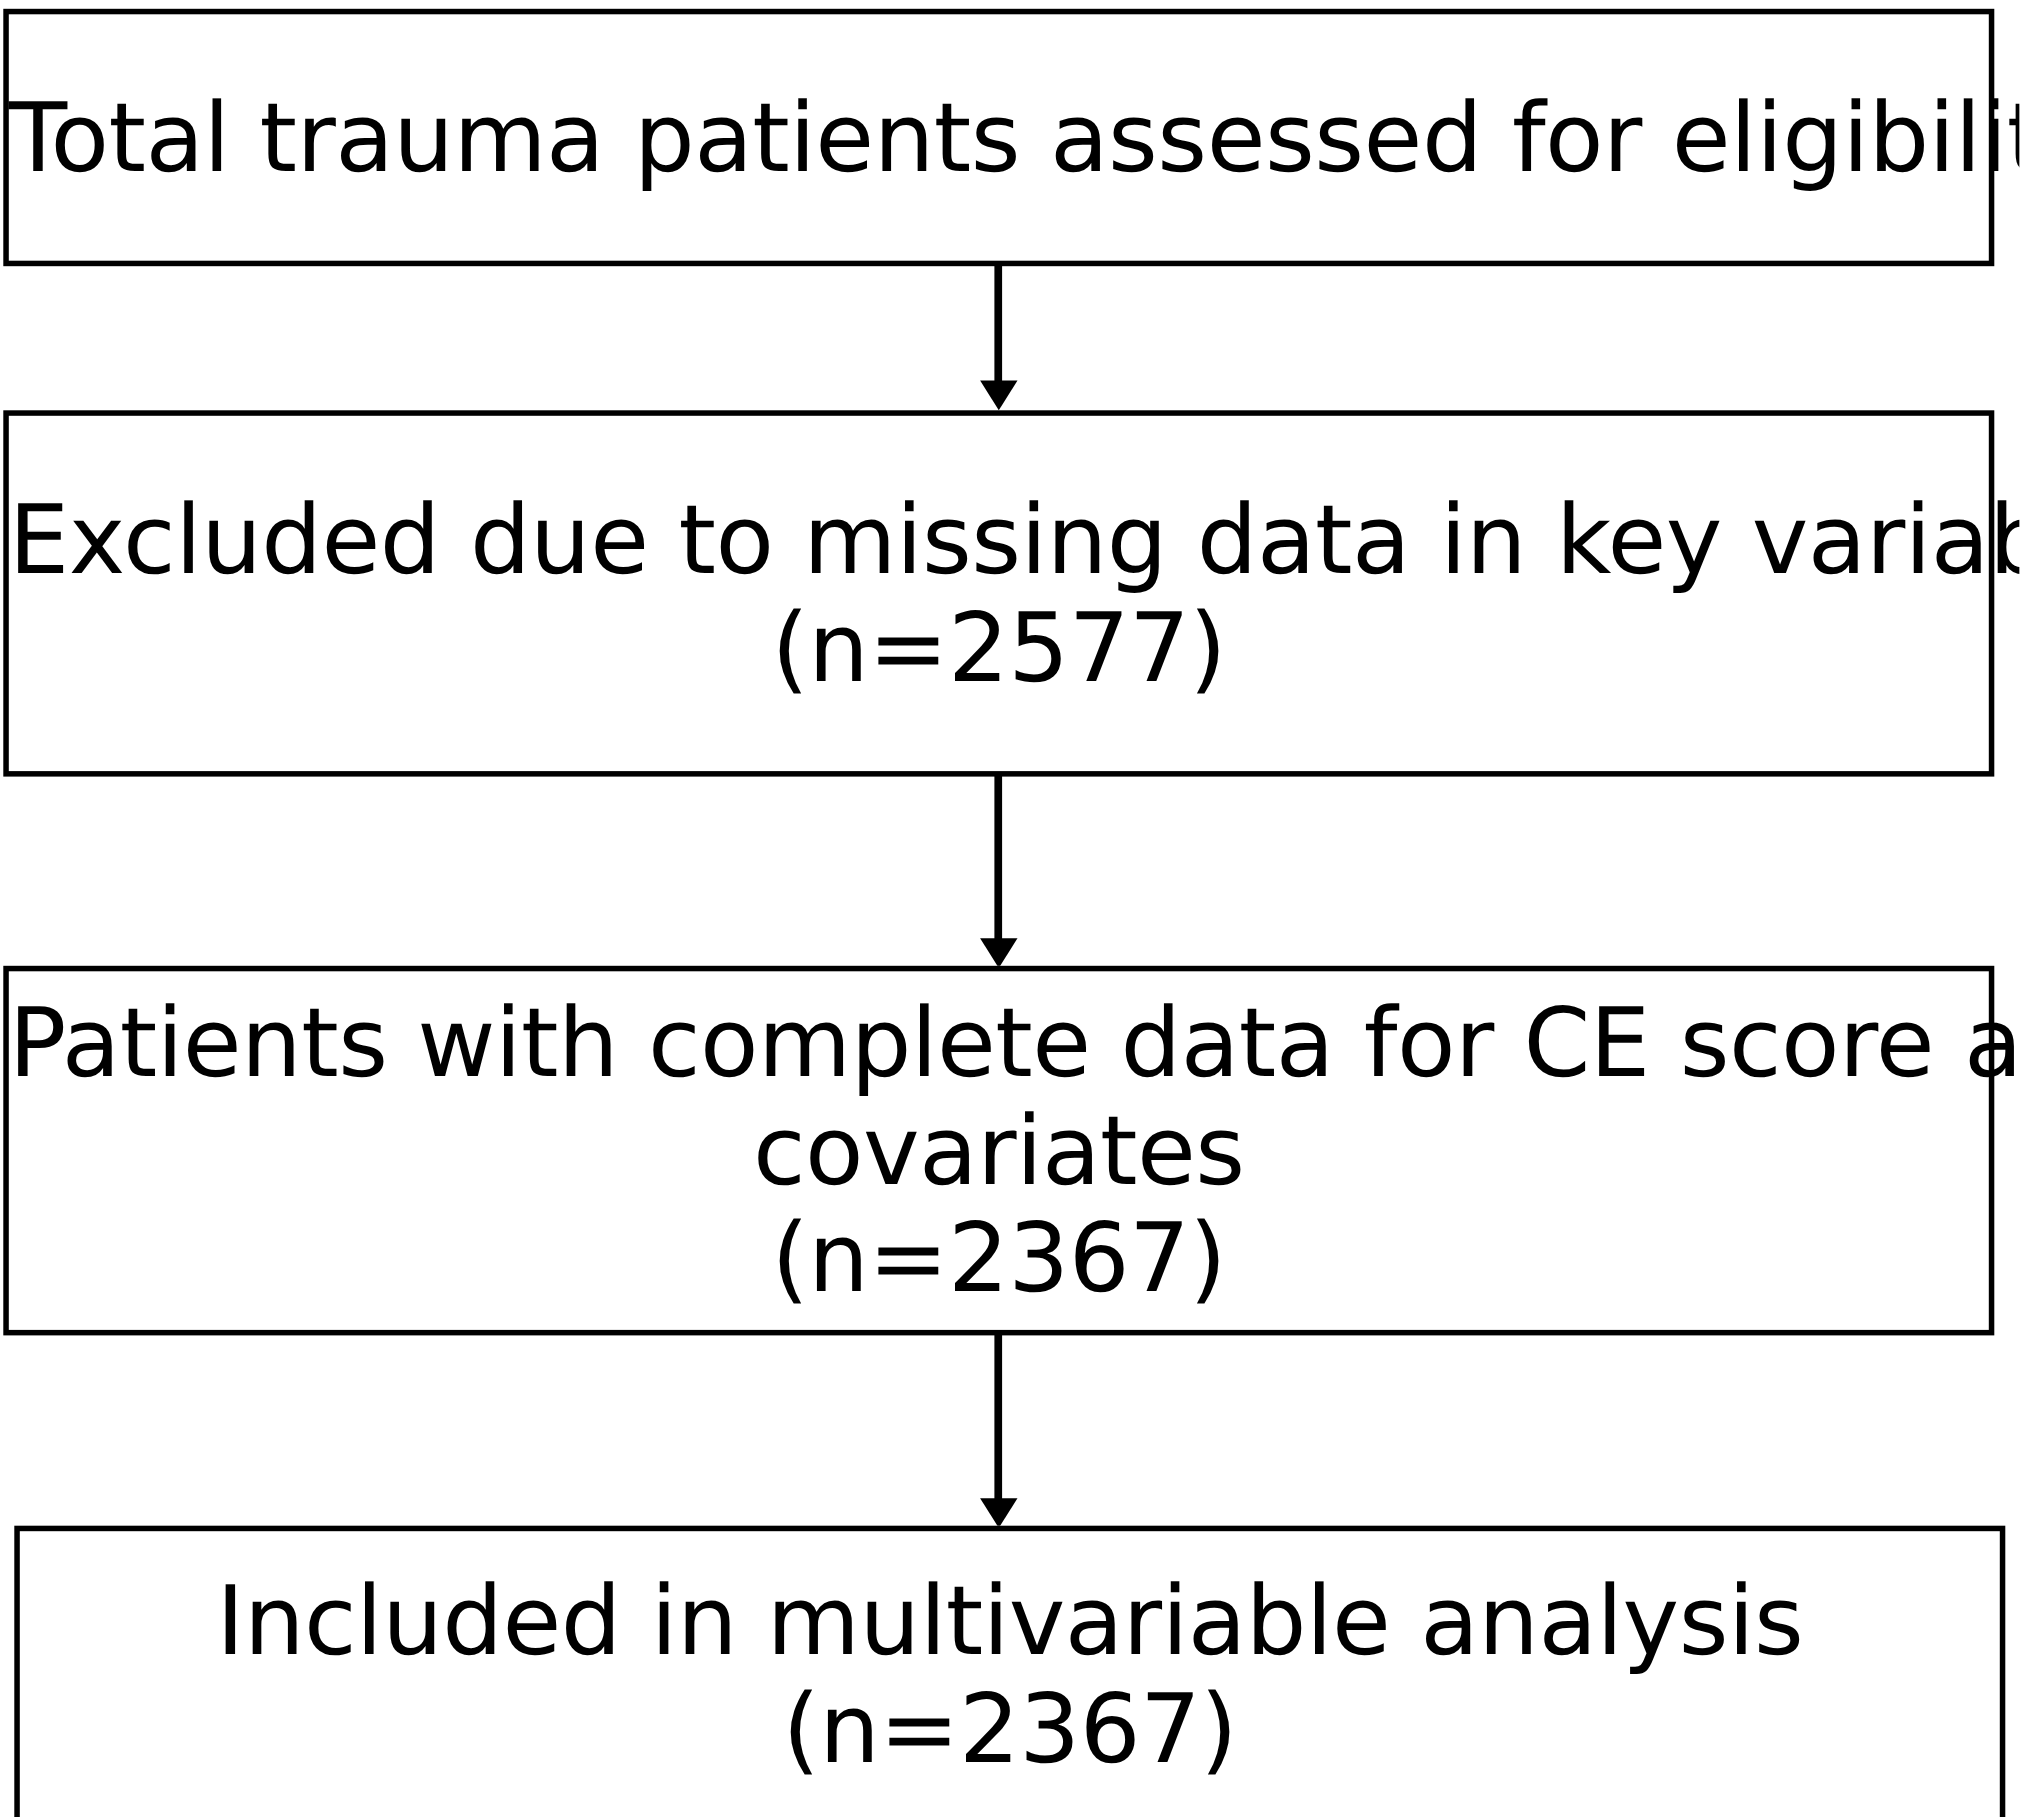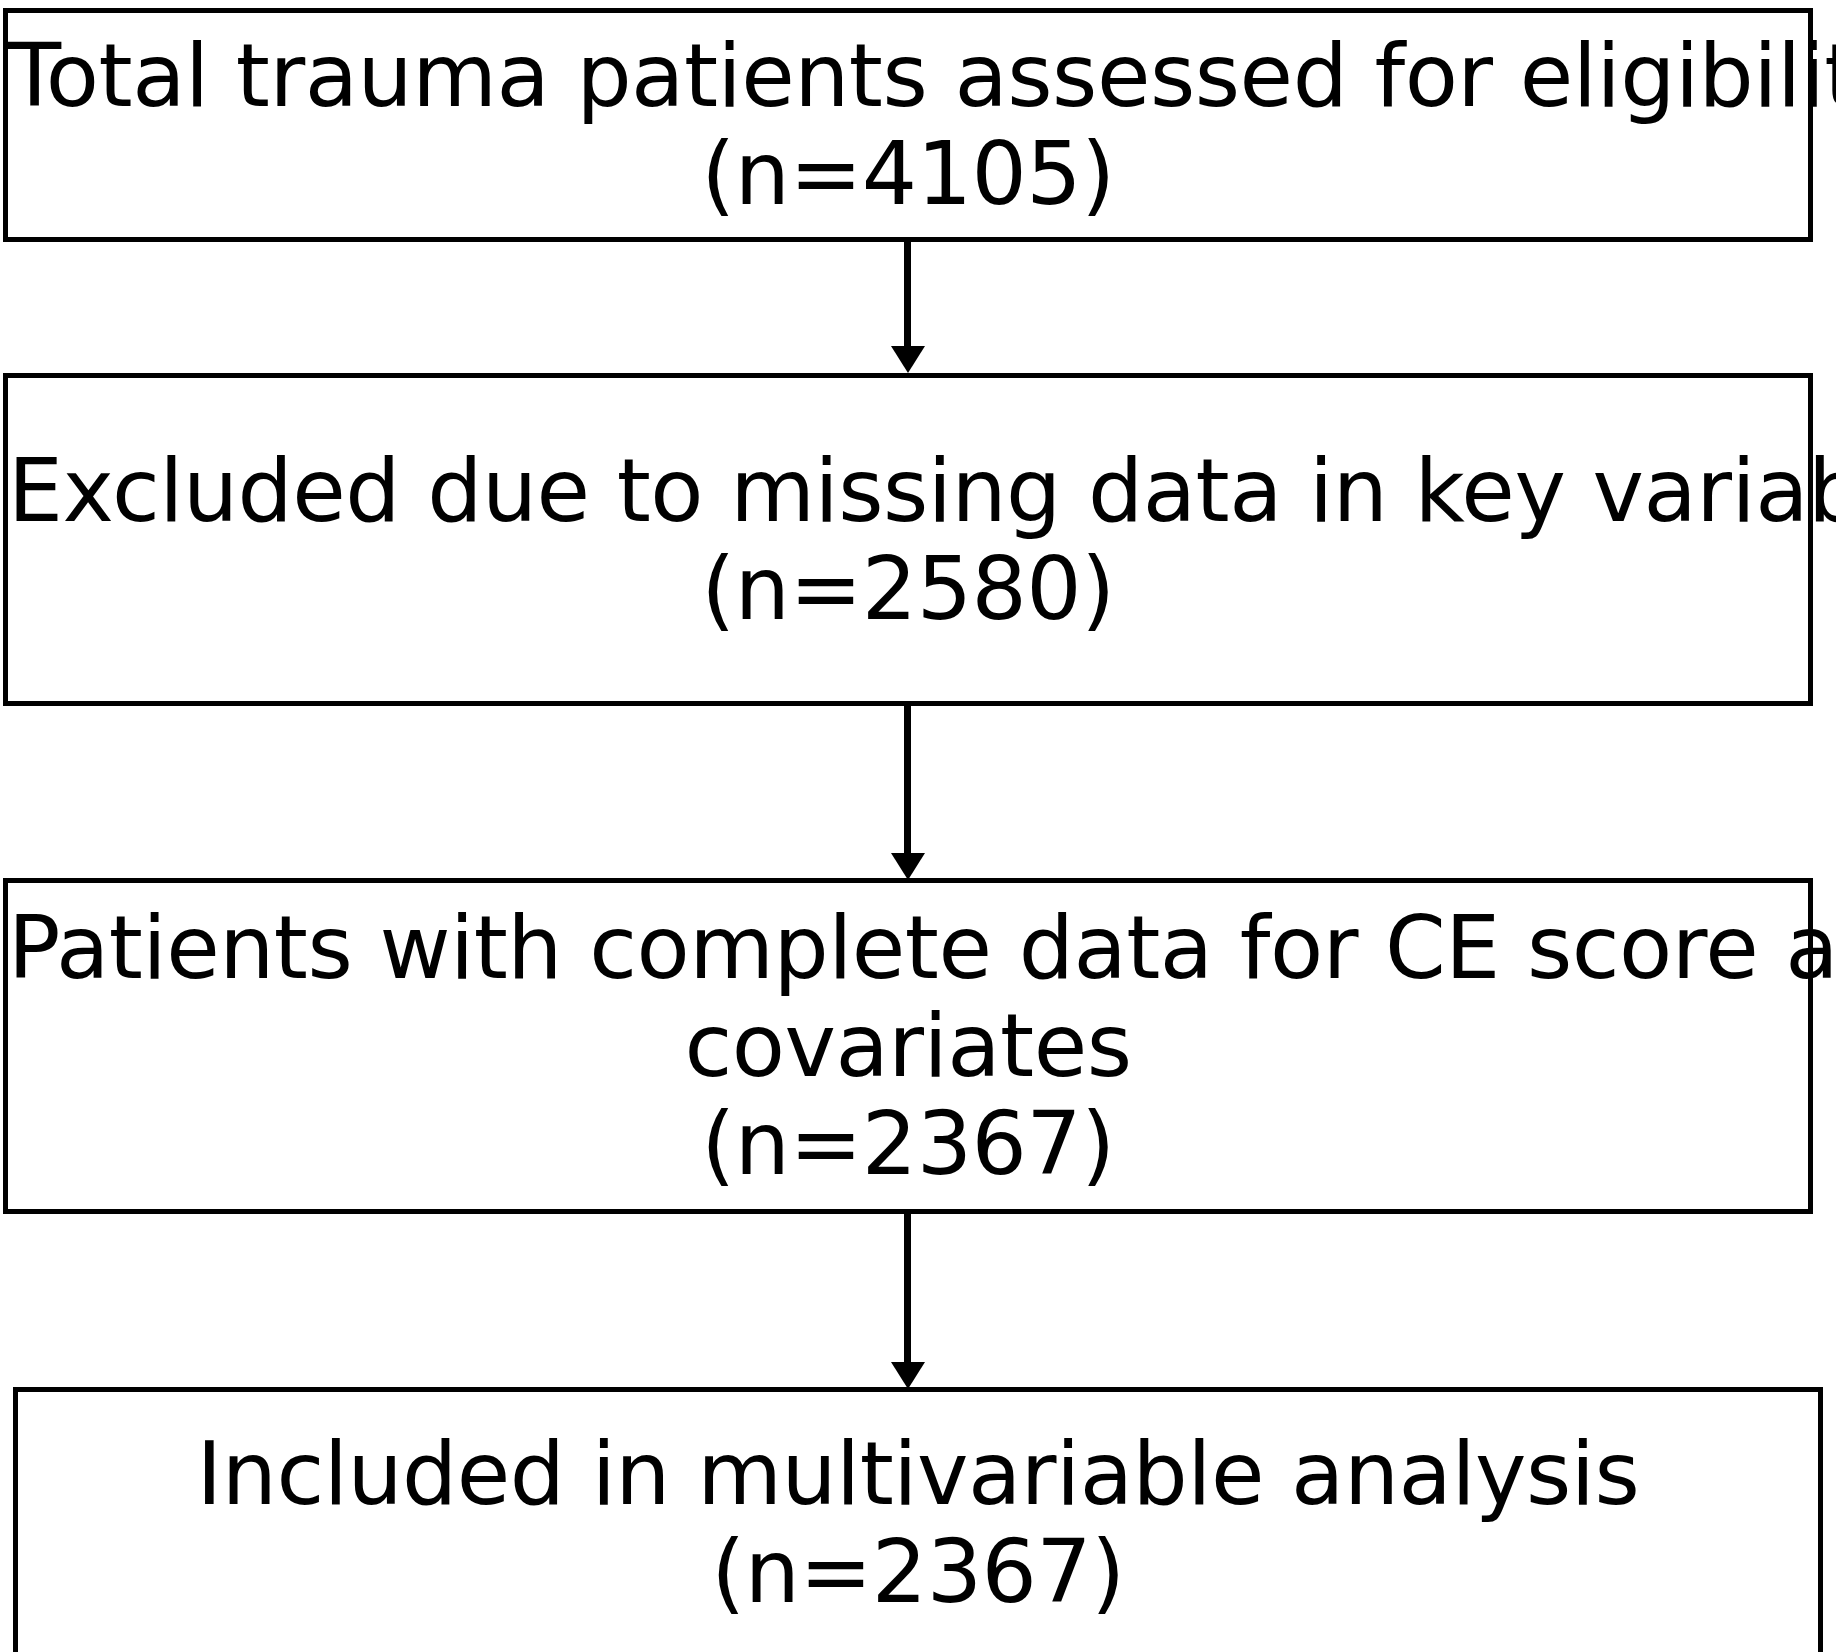--- a/index.html
+++ b/index.html
@@ -79,31 +79,30 @@
   #arrow-3 .shaft { height: 152px; }
   #arrow-3 .head  { top: 150px; }
 </style>
 </head>
 <body>
 
 <div class="canvas">
 
   <div class="flow-box" id="box-1">
     <span class="line">Total trauma patients assessed for eligibility</span>
-    <span class="line">(n=4105)</span>
   </div>
 
   <div class="arrow" id="arrow-1">
     <div class="shaft"></div>
     <div class="head"></div>
   </div>
 
   <div class="flow-box" id="box-2">
     <span class="line">Excluded due to missing data in key variables</span>
-    <span class="line">(n=2580)</span>
+    <span class="line">(n=2577)</span>
   </div>
 
   <div class="arrow" id="arrow-2">
     <div class="shaft"></div>
     <div class="head"></div>
   </div>
 
   <div class="flow-box" id="box-3">
     <span class="line">Patients with complete data for CE score and</span>
     <span class="line">covariates</span>

